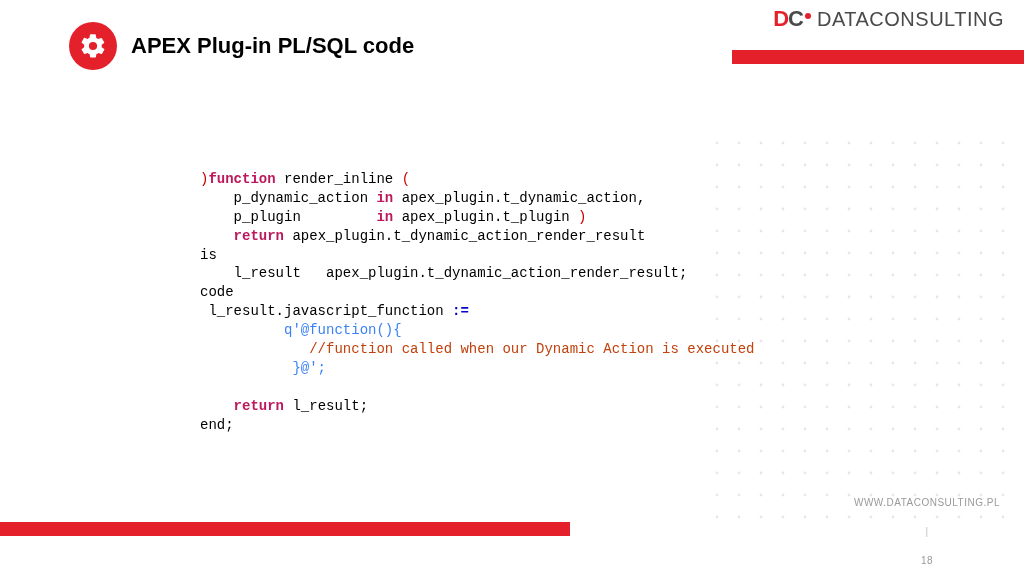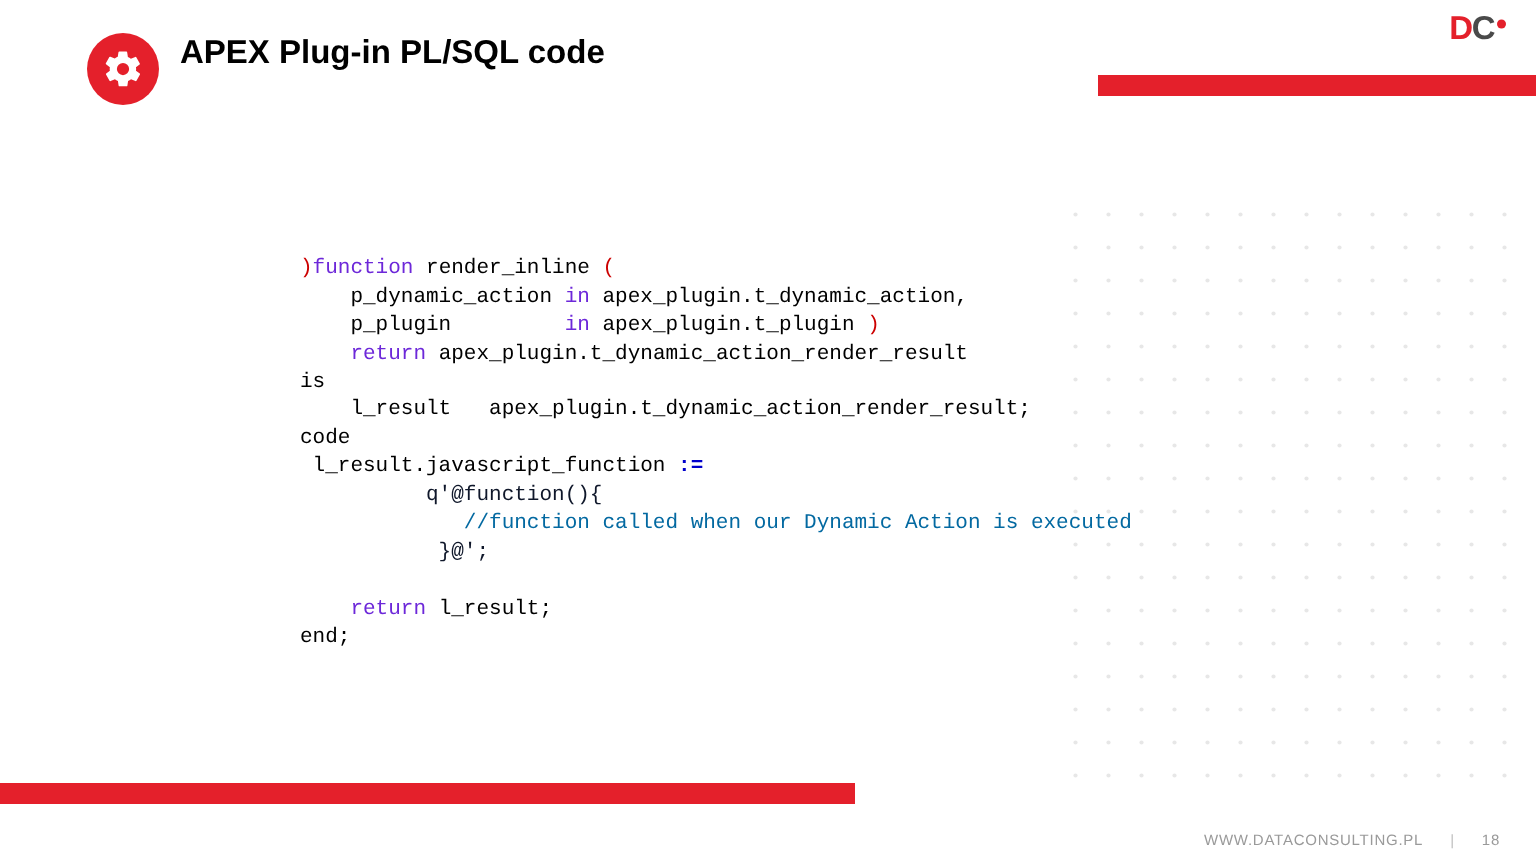--- a/index.html
+++ b/index.html
@@ -7,23 +7,23 @@
     width: 1024px;
     height: 576px;
     background: #fff;
     font-family: Arial, Helvetica, sans-serif;
     position: relative;
     overflow: hidden;
   }
   .header {
     position: absolute;
     top: 22px;
-    left: 58px;
+    left: 69px;
     display: flex;
-    align-items: flex-start;
+    align-items: center;
     gap: 14px;
   }
   .icon-badge {
     width: 48px;
     height: 48px;
     background: #e4202b;
     border-radius: 50%;
     display: flex;
     align-items: center;
     justify-content: center;
@@ -72,43 +72,44 @@
   .code {
     position: absolute;
     top: 170px;
     left: 200px;
     font-family: "Courier New", monospace;
     font-size: 14px;
     line-height: 1.35;
     white-space: pre;
     color: #000;
   }
-  .kw { color: #6d28d9; font-weight: 400; }
+  .kw { color: #be185d; font-weight: 700; }
   .op { color: #0000cc; font-weight: 700; }
-  .str { color: #0f172a; }
-  .cmt { color: #0369a1; }
+  .str { color: #3b82f6; }
+  .cmt { color: #c2410c; }
   .paren { color: #c00; }
   .footer-bar {
     position: absolute;
     left: 0;
     bottom: 40px;
     width: 570px;
     height: 14px;
     background: #e4202b;
   }
   .footer {
     position: absolute;
     bottom: 10px;
     right: 24px;
     font-size: 10px;
     color: #9a9a9a;
     letter-spacing: 0.5px;
     display: flex;
     align-items: center;
     gap: 18px;
+    flex-direction: column;
   }
   .footer .sep { color: #c0c0c0; }
   .dots {
     position: absolute;
     right: 10px;
     top: 140px;
     width: 300px;
     height: 380px;
     pointer-events: none;
     opacity: 0.35;
@@ -137,20 +138,21 @@
   </div>
   <div class="slide-title">APEX Plug-in PL/SQL code</div>
 </div>
 
 <div class="logo">
   <span class="logo-dc">
     <span class="logo-d">D</span>
       <span class="logo-c">C</span>
       <span class="logo-dot"></span>
   </span>
+  <span class="logo-text">DATACONSULTING</span>
 </div>
 
 <div class="red-bar"></div>
 
 <div class="code"><span class="paren">)</span><span class="kw">function</span><span> render_inline </span><span class="paren">(</span>
 <span>    p_dynamic_action </span><span class="kw">in</span><span> apex_plugin.t_dynamic_action,</span>
 <span>    p_plugin         </span><span class="kw">in</span><span> apex_plugin.t_plugin </span><span class="paren">)</span>
 <span>    </span><span class="kw">return</span><span> apex_plugin.t_dynamic_action_render_result</span>
 <span>is</span>
 <span>    l_result   apex_plugin.t_dynamic_action_render_result;</span>

